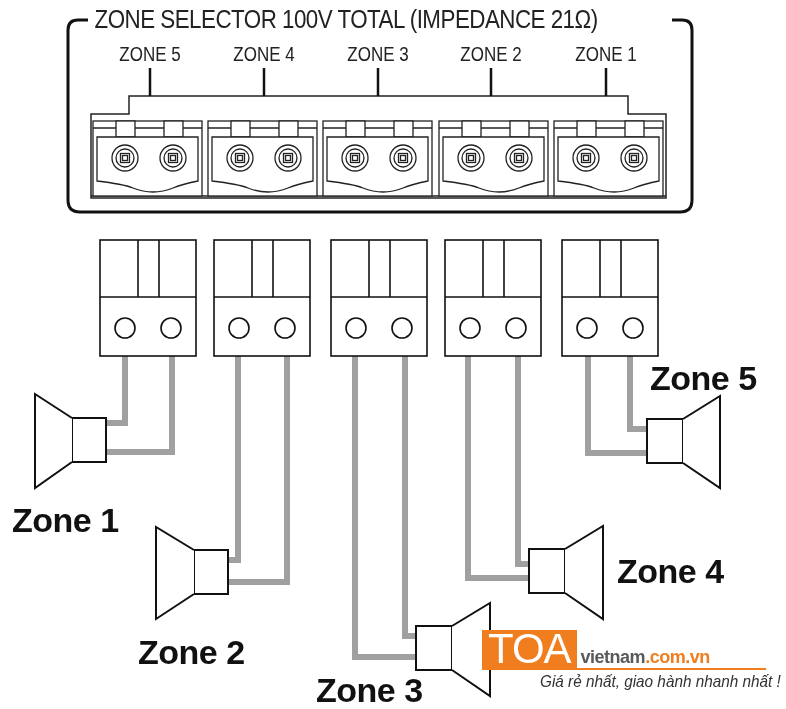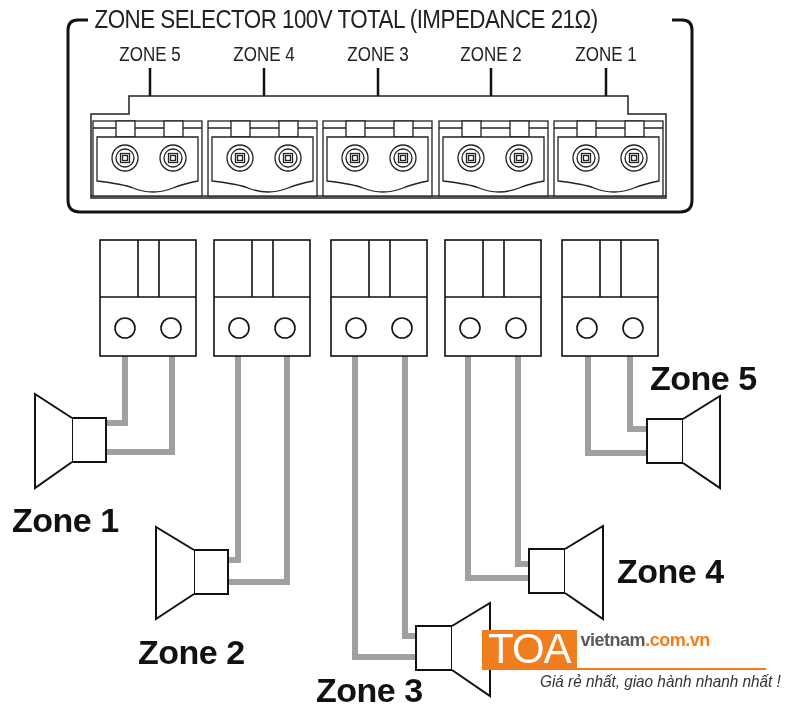--- a/index.html
+++ b/index.html
@@ -1,21 +1,21 @@
 <!DOCTYPE html>
 <html><head>
 <meta charset="utf-8">
 <style>
   html,body{margin:0;padding:0;background:#fff;}
   body{width:786px;height:709px;position:relative;overflow:hidden;font-family:"Liberation Sans",sans-serif;}
   svg{position:absolute;left:0;top:0;}
   .title{position:absolute;left:92px;top:4px;font-size:26px;color:#222;letter-spacing:-0.6px;transform:scaleX(0.86);transform-origin:left top;white-space:nowrap;background:#fff;padding:0 3px;line-height:30px;}
   .zlabel{position:absolute;top:42px;font-size:20px;color:#222;transform:scaleX(0.85);transform-origin:center top;white-space:nowrap;width:110px;text-align:center;line-height:24px;}
   .big{position:absolute;font-size:34px;font-weight:bold;color:#111;white-space:nowrap;line-height:40px;letter-spacing:-0.5px;}
-  .logo{position:absolute;left:482px;top:630px;height:38px;display:flex;align-items:flex-start;}
+  .logo{position:absolute;left:482px;top:630px;height:38px;display:flex;align-items:flex-end;}
   .logo-toa{background:#f07e1e;color:#fff;font-size:42px;line-height:38px;height:38px;padding:0 6px;letter-spacing:-1px;}
   .logo-site{font-size:18px;font-weight:bold;color:#5a5a5a;margin-left:4px;letter-spacing:-0.5px;}
   .logo-site .dom{color:#f07e1e;}
   .logo-line{position:absolute;left:482px;top:668px;width:284px;height:2px;background:#f07e1e;}
   .slogan{position:absolute;left:540px;top:672px;font-size:17px;font-style:italic;color:#333;white-space:nowrap;transform:scaleX(0.9);transform-origin:left top;}
 </style>
 </head>
 <body>
 
 <svg width="786" height="709" viewBox="0 0 786 709">

